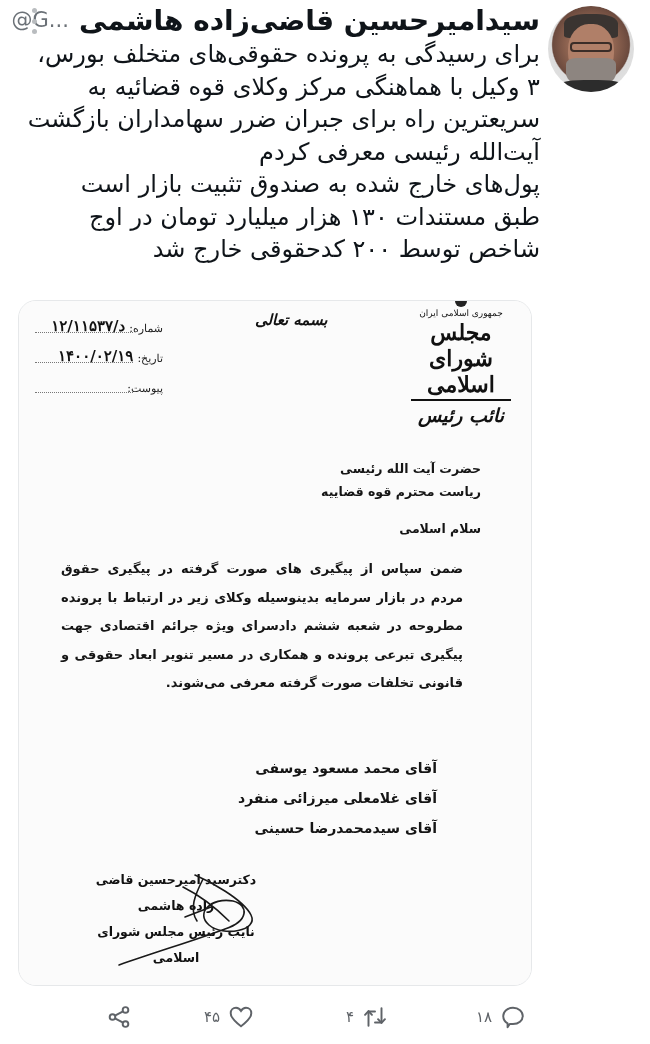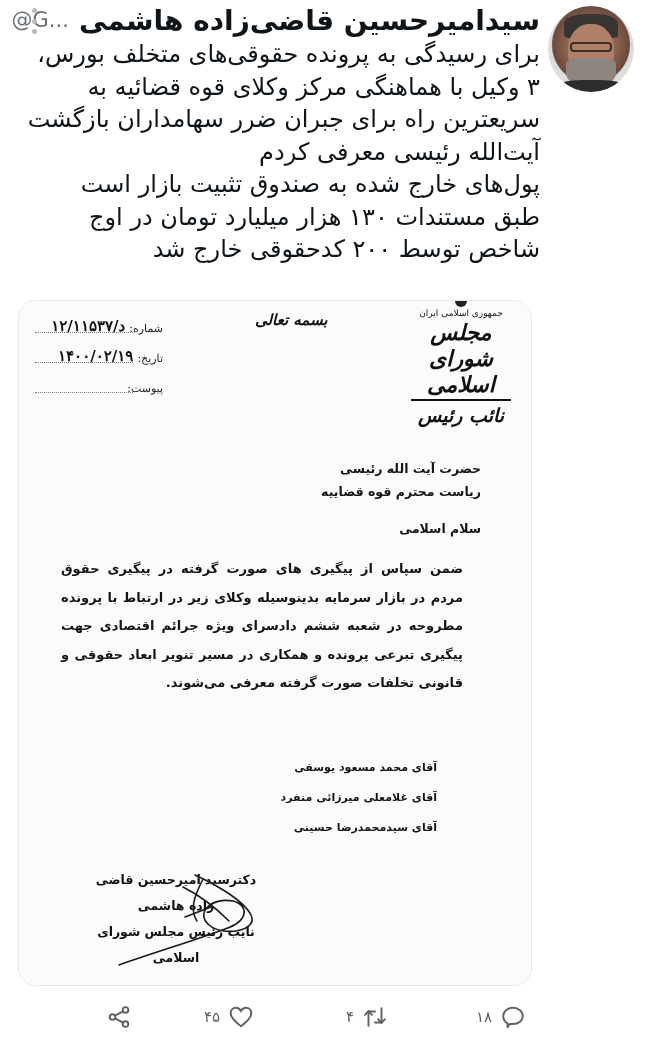--- a/index.html
+++ b/index.html
@@ -49,29 +49,29 @@
     .ref-row { position: relative; height: 30px; display: flex; align-items: flex-end; justify-content: flex-start; }
     .ref-label { font-size: 11px; color: #222; padding-left: 4px; }
     .ref-value { font-size: 15px; font-weight: bold; color: #111; direction: ltr; letter-spacing: 1px; }
     .ref-line { position: absolute; left: 4px; right: 30px; bottom: 2px; border-bottom: 1px dotted #777; }
 
     .bismillah { position: absolute; left: 236px; top: 10px; font-family: "DejaVu Serif", serif; font-size: 15px; font-weight: bold; font-style: italic; color: #111; direction: rtl; }
 
     .emblem { position: absolute; right: 14px; top: -2px; width: 112px; text-align: center; direction: rtl; font-family: "DejaVu Serif", serif; color: #111; }
     .emblem .crest { width: 12px; height: 8px; margin: 0 auto; border-radius: 0 0 6px 6px; background: #222; }
     .emblem .rep { font-size: 9px; line-height: 12px; }
-    .emblem .majlis { font-size: 22px; font-weight: bold; font-style: italic; line-height: 26px; }
+    .emblem .majlis { font-size: 22px; font-weight: bold; line-height: 26px; }
     .emblem .rule { height: 2px; background: #111; margin: 2px 6px; }
     .emblem .role { font-size: 19px; font-style: italic; font-weight: bold; line-height: 24px; }
 
     .letter-body { position: absolute; right: 50px; width: 420px; direction: rtl; text-align: right; font-family: "DejaVu Sans", sans-serif; font-weight: bold; color: #151515; }
     .addressee { top: 156px; font-size: 12.5px; line-height: 23px; }
     .salutation { top: 220px; font-size: 12.5px; }
     .para { top: 254px; font-size: 13px; line-height: 28.5px; text-align: justify; text-align-last: right; width: 402px; right: 68px; }
-    .lawyers { top: 452px; right: 94px; font-size: 11px; line-height: 30px; width: 300px; }
+    .lawyers { top: 452px; right: 94px; font-size: 14px; line-height: 30px; width: 300px; }
     .signature { position: absolute; left: 62px; top: 566px; width: 190px; text-align: center; direction: rtl; font-weight: bold; font-size: 12.5px; line-height: 26px; color: #111; font-family: "DejaVu Sans", sans-serif; }
     .sig-scribble { position: absolute; left: 80px; top: 560px; width: 180px; height: 110px; pointer-events: none; }
 
     .actions { position: absolute; left: 0; top: 1000px; width: 522px; height: 40px; }
     .action { position: absolute; top: 4px; display: flex; align-items: center; gap: 8px; color: #5f6368; font-size: 15px; cursor: pointer; }
     .action svg { width: 26px; height: 26px; }
     .action .count { direction: rtl; }
   </style>
 </head>
 <body>

